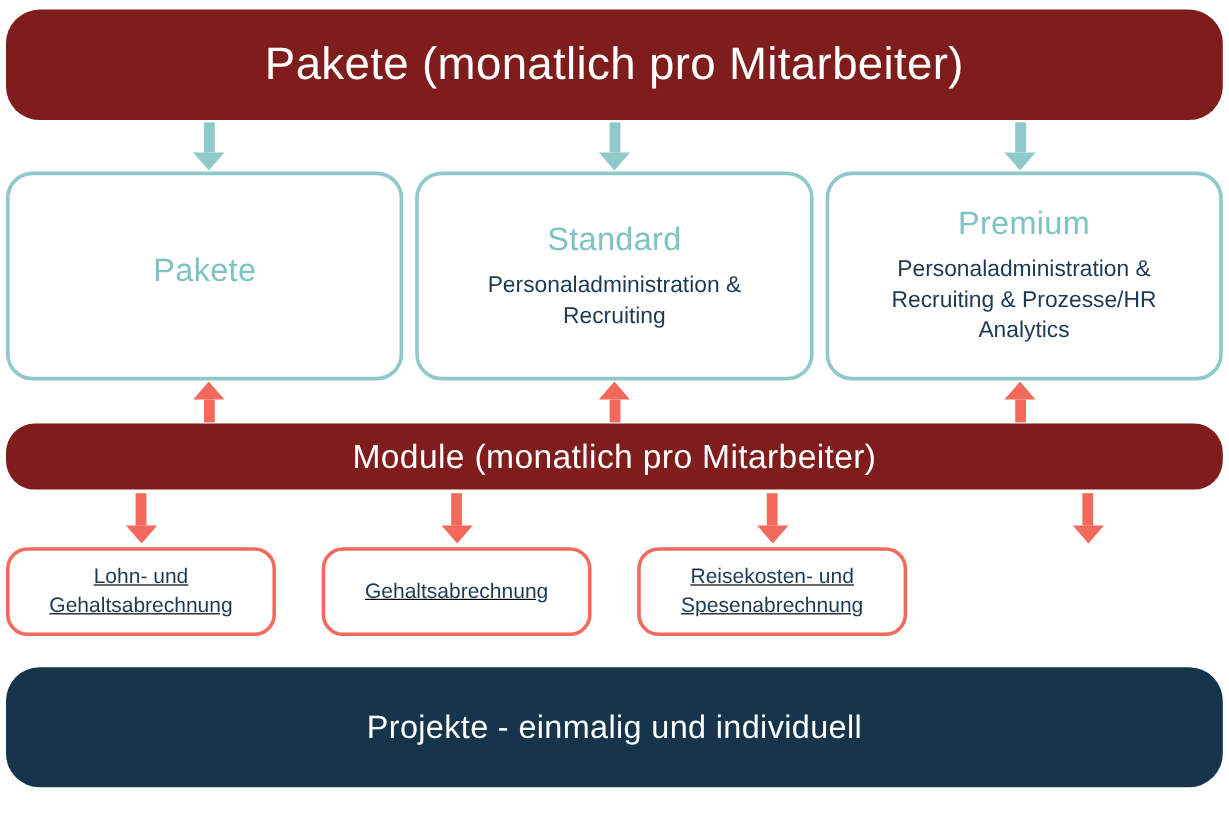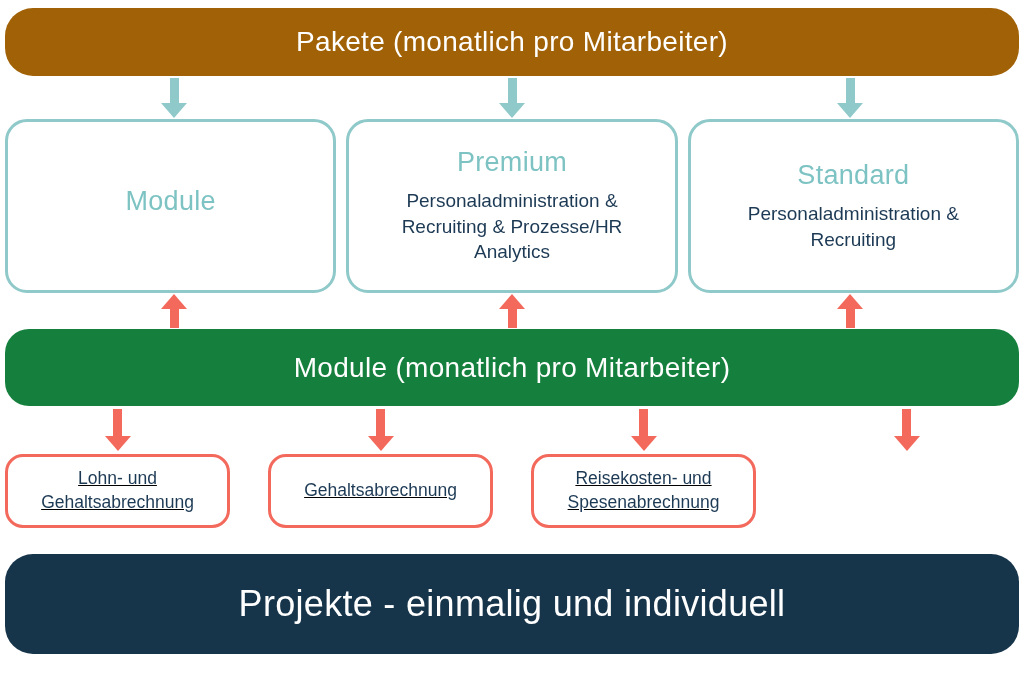--- a/index.html
+++ b/index.html
@@ -21,38 +21,38 @@
 
   
   .banner {
     display: flex;
     align-items: center;
     justify-content: center;
     color: #ffffff;
     text-align: center;
   }
   .banner-packages {
-    height: 68px;
+    height: 92px;
     border-radius: 28px;
-    background: #a16207;
-    font-size: 28px;
+    background: #7f1d1d;
+    font-size: 38px;
     letter-spacing: 0.3px;
   }
   .banner-modules {
-    height: 77px;
+    height: 55px;
     border-radius: 24px;
-    background: #15803d;
+    background: #7f1d1d;
     font-size: 28px;
     letter-spacing: 0.3px;
   }
   .banner-projects {
     height: 100px;
     border-radius: 28px;
     background: #16344A;
-    font-size: 36px;
+    font-size: 27px;
     margin-top: 26px;
     letter-spacing: 0.3px;
   }
 
   
   .arrow-row-3 {
     display: grid;
     grid-template-columns: repeat(3, 1fr);
     align-items: center;
     justify-items: center;
@@ -162,29 +162,29 @@
       <div class="head"></div>
     </div>
     <div class="arrow arrow-down-teal">
       <div class="stem"></div>
       <div class="head"></div>
     </div>
   </div>
 
   <div class="packages-row">
     <div class="package-box">
-      <div class="package-title">Module</div>
+      <div class="package-title">Pakete</div>
+    </div>
+    <div class="package-box">
+      <div class="package-title">Standard</div>
+      <div class="package-desc">Personaladministration &amp; Recruiting</div>
     </div>
     <div class="package-box">
       <div class="package-title">Premium</div>
       <div class="package-desc">Personaladministration &amp; Recruiting &amp; Prozesse/HR Analytics</div>
-    </div>
-    <div class="package-box">
-      <div class="package-title">Standard</div>
-      <div class="package-desc">Personaladministration &amp; Recruiting</div>
     </div>
   </div>
 
   <div class="arrow-row-3 row-coral-up">
     <div class="arrow arrow-up-coral">
       <div class="head"></div>
       <div class="stem"></div>
     </div>
     <div class="arrow arrow-up-coral">
       <div class="head"></div>

